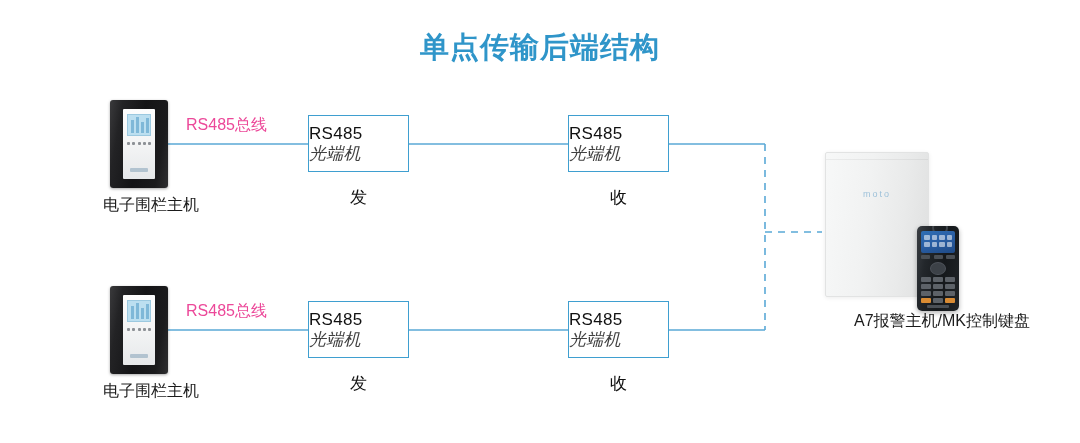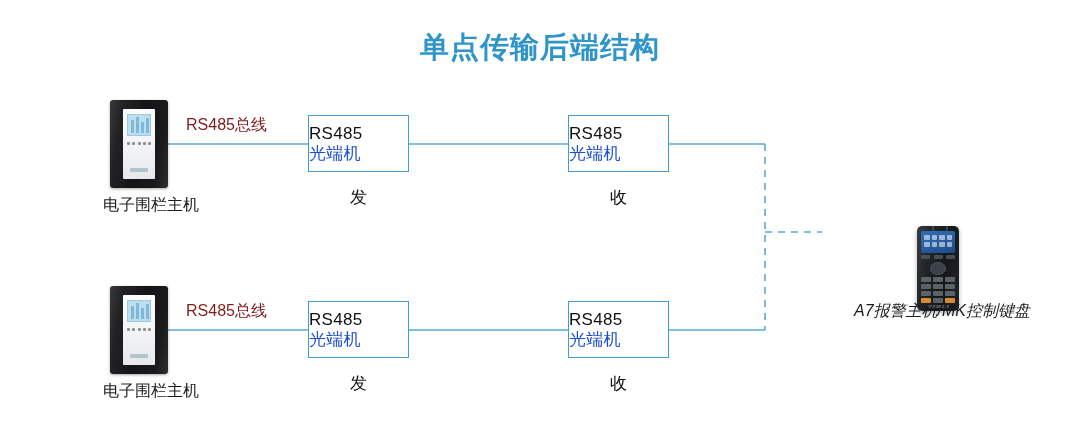--- a/index.html
+++ b/index.html
@@ -138,36 +138,37 @@
     justify-content: center;
     line-height: 1.12;
   }
   .optbox .l1 {
     font-size: 17px;
     color: #111;
     letter-spacing: .3px;
   }
   .optbox .l2 {
     font-size: 17px;
-    color: #1d4ed8;
+    color: #404040;
     letter-spacing: .3px;
+    font-style: italic;
   }
   .optbox-sub {
     position: absolute;
     width: 101px;
     text-align: center;
     font-size: 17px;
     color: #111;
   }
 
   
   .bus-label {
     position: absolute;
     font-size: 16px;
-    color: #7f1d1d;
+    color: #ec4899;
     white-space: nowrap;
   }
 
   
   .alarm-panel {
     position: absolute;
     width: 104px;
     height: 145px;
     background: linear-gradient(96deg, #f7f8f8 0%, #f1f2f2 40%, #e9eaea 72%, #dfe0e0 100%);
     border: 1px solid #e2e3e3;
@@ -382,20 +383,24 @@
     <div class="l2">光端机</div>
   </div>
   <div class="optbox-sub" style="left:308px; top:372px;">发</div>
 
   <div class="optbox" style="left:568px; top:301px;">
     <div class="l1">RS485</div>
     <div class="l2">光端机</div>
   </div>
   <div class="optbox-sub" style="left:568px; top:372px;">收</div>
 
+  <div class="alarm-panel" style="left:825px; top:152px;">
+    <div class="seam"></div>
+    <div class="logo">moto</div>
+  </div>
 
   <div class="keypad" style="left:917px; top:226px;">
     <div class="hook"></div>
     <div class="scr">
       <div class="grid">
         <s></s>
           <s></s>
           <s></s>
           <s></s>
         <s></s>
@@ -420,15 +425,15 @@
       <o></o>
         <o></o>
         <o></o>
       <o class="amber"></o>
         <o></o>
         <o class="amber"></o>
     </div>
     <div class="foot"></div>
   </div>
 
-  <div class="node-caption" style="left:800px; top:301px; width:230px;font-style:italic;">A7报警主机/MK控制键盘</div>
+  <div class="node-caption" style="left:800px; top:311px; width:230px;">A7报警主机/MK控制键盘</div>
 
 </div>
 
 </body></html>

